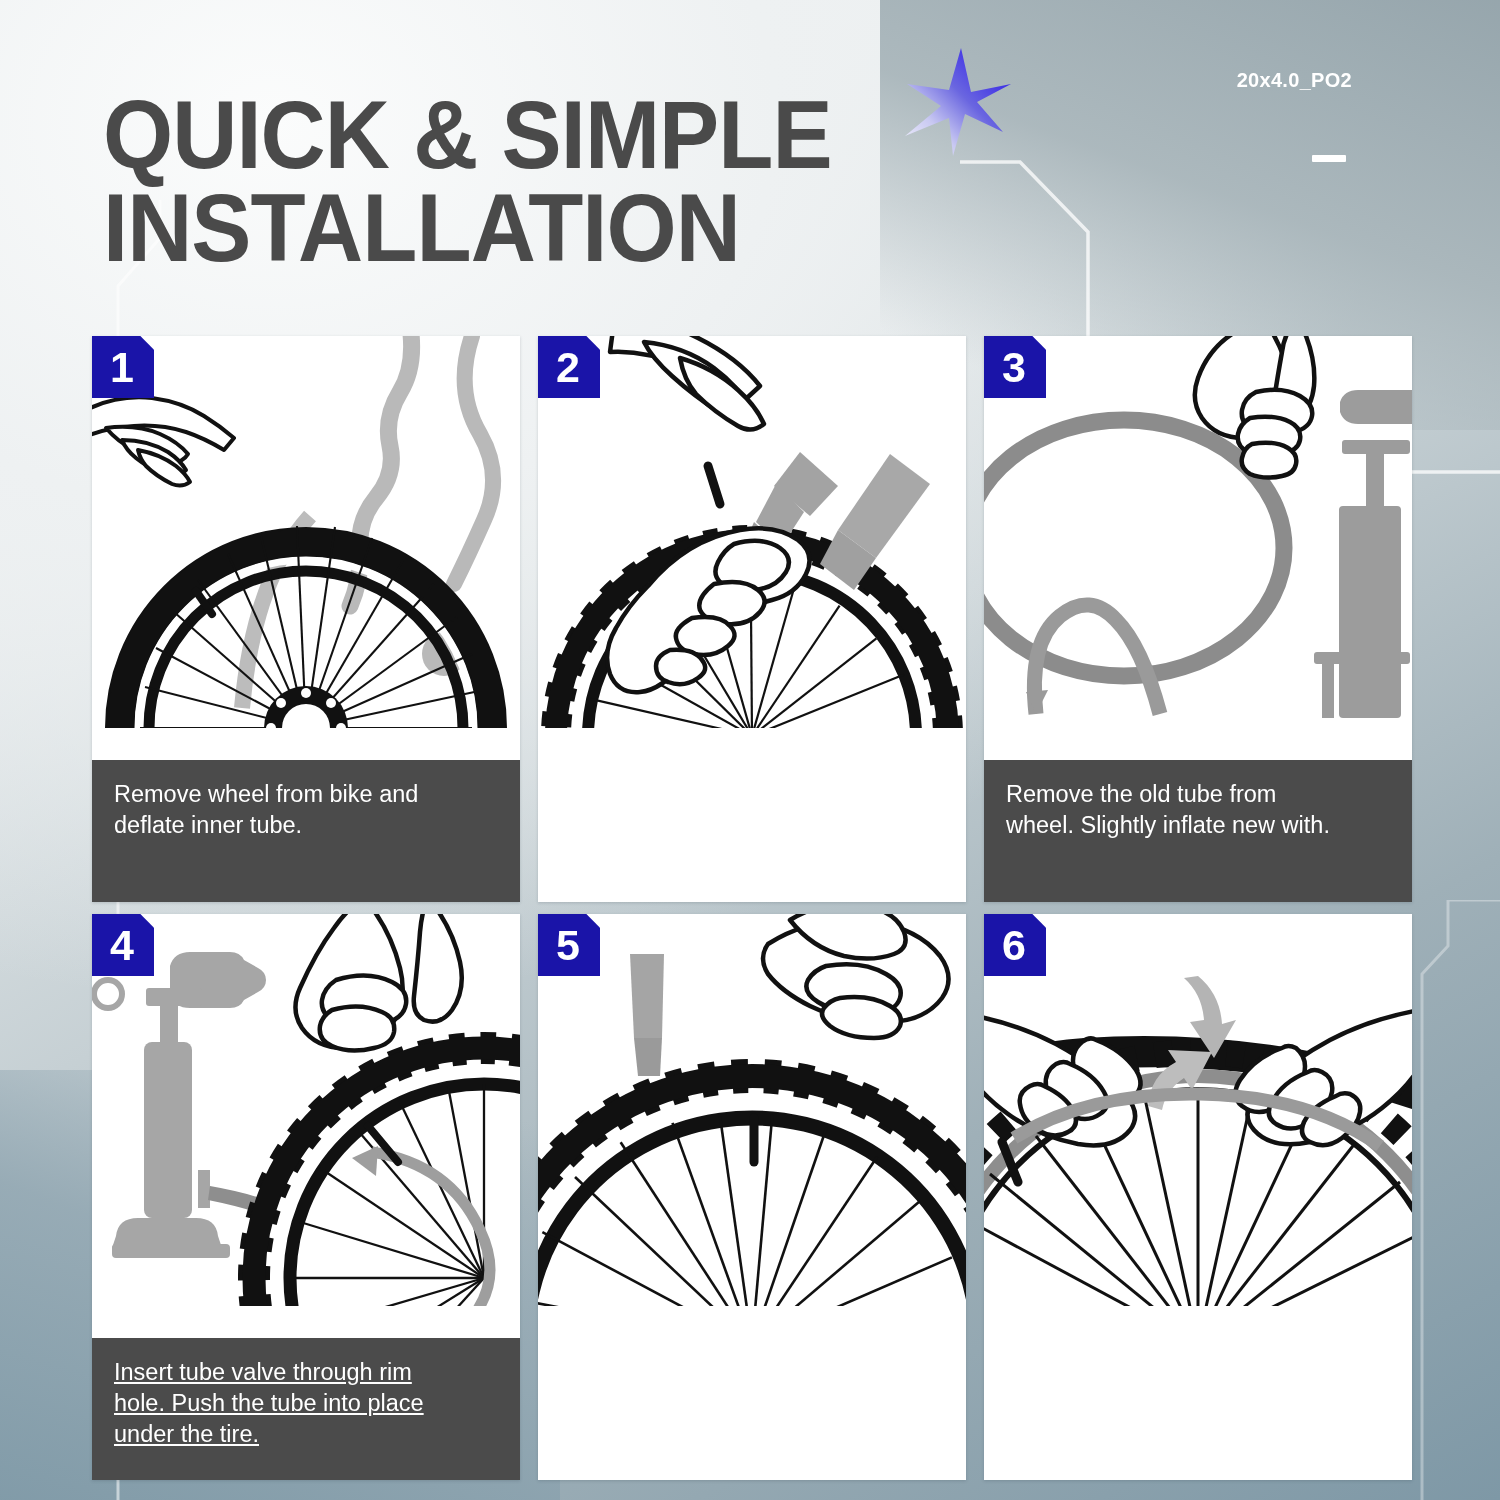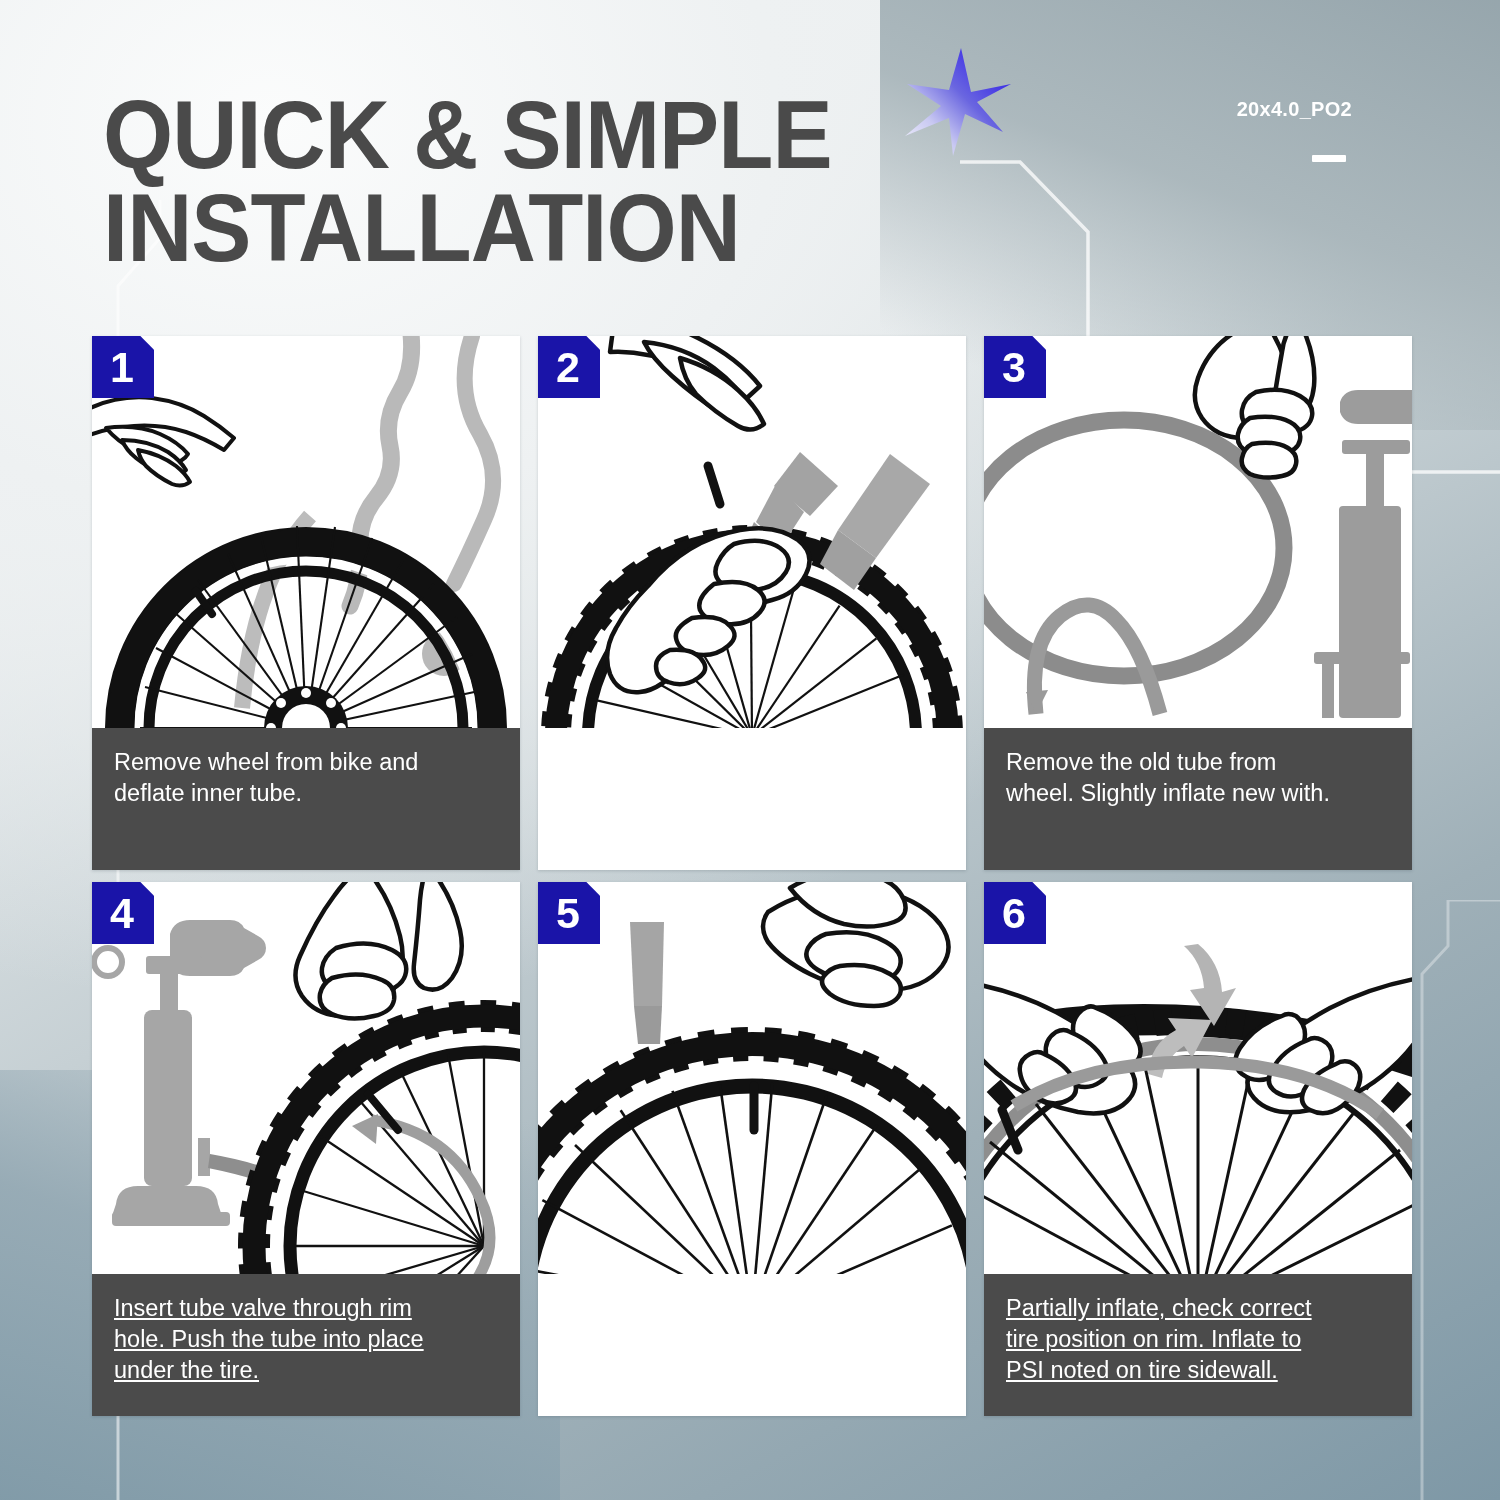--- a/index.html
+++ b/index.html
@@ -34,21 +34,21 @@
   #page-title{
     position:absolute;left:103px;top:88px;
     font-size:97px;line-height:.96;
     font-weight:700;letter-spacing:-1px;
     color:#4a4a4a;
     transform:scaleX(.93);transform-origin:left top;
     white-space:pre-line;
   }
   #star-decoration{position:absolute;left:893px;top:40px;width:140px;height:150px;}
   #sku-label{
-    position:absolute;right:72px;top:98px;
+    position:absolute;right:72px;top:69px;
     font-size:20px;font-weight:700;color:#ffffff;letter-spacing:.3px;
   }
   #sku-dash{
     position:absolute;right:78px;top:155px;
     width:34px;height:7px;background:#ffffff;border-radius:1px;
   }
 
   
   #steps-grid{
     position:absolute;left:92px;top:336px;
@@ -73,20 +73,21 @@
     display:flex;align-items:center;justify-content:center;
     line-height:1;padding-right:2px;box-sizing:border-box;
     z-index:5;
   }
   .step-caption{
     background:#4b4b4b;color:#ffffff;
     font-size:23.5px;line-height:1.31;
     padding:19px 20px 20px 22px;
     min-height:104px;box-sizing:border-box;
     white-space:pre-line;
+    margin-top:32px;
   }
   .r1 .step-caption{min-height:142px;}
   .r2 .step-caption{min-height:142px;text-decoration:underline;}
 </style>
 </head>
 <body>
 
 <div id="bg"></div>
 <div id="bg-tr"></div>
 <div id="bg-bl"></div>
@@ -412,18 +413,15 @@
         <g fill="#ffffff" stroke="#111" stroke-width="4.5" stroke-linejoin="round">
           <path d="M448 94 q-56 8 -102 32 q-48 26 -74 56 q-16 18 -2 34 q18 20 56 12 q42 -10 72 -34 q28 -22 42 -48 Z"></path>
           <path d="M298 134 q-28 10 -42 32 q-10 16 2 26 q16 12 36 0 q20 -12 26 -32 q4 -16 -8 -26 q-8 -4 -14 0 Z"></path>
           <path d="M324 158 q-26 10 -36 30 q-8 14 4 22 q16 10 34 -2 q18 -12 22 -30 q2 -14 -10 -20 q-8 -4 -14 0 Z"></path>
           <path d="M352 182 q-24 10 -32 26 q-6 14 6 20 q16 8 32 -4 q16 -12 18 -26 q2 -12 -10 -18 q-8 -2 -14 2 Z"></path>
         </g>
         <path d="M30 224 q74 -46 186 -44 q110 2 180 52" fill="none" stroke="#9a9a9a" stroke-width="13"></path>
       </svg>
       <div class="step-badge">6</div>
     </div>
-    <div class="step-caption">Partially inflate, check correct
-tire position on rim. Inflate to
-PSI noted on tire sidewall.</div>
   </div>
 
 </div>
 
 </body></html>

